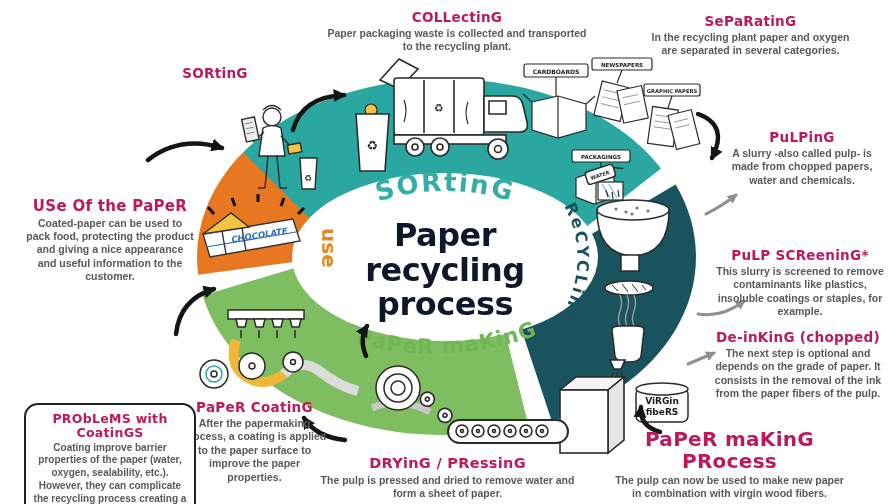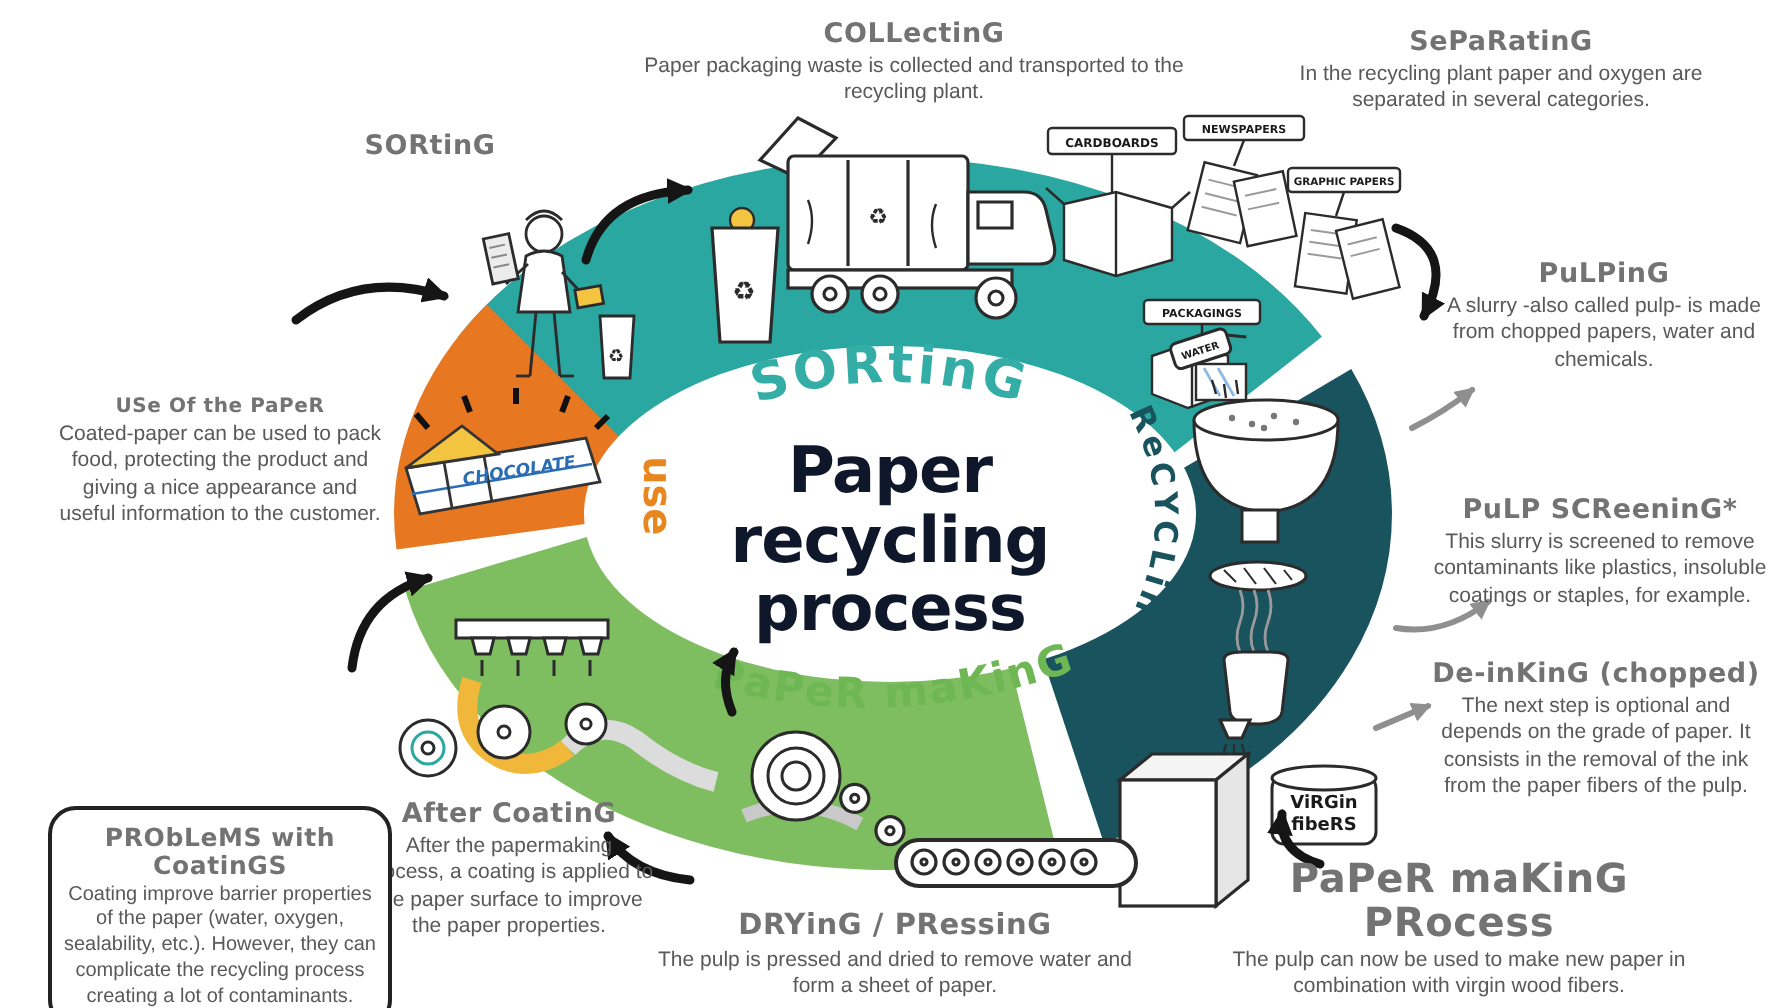--- a/index.html
+++ b/index.html
@@ -1,22 +1,22 @@
 <!DOCTYPE html>
 <html><head>
 <meta charset="utf-8">
 <style>
   html,body{margin:0;padding:0;background:#fff;}
   #stage{position:relative;width:888px;height:504px;overflow:hidden;background:#fff;
          font-family:"Liberation Sans",sans-serif;}
   #diagram-svg{position:absolute;left:0;top:0;}
   .ann{position:absolute;text-align:center;z-index:5;}
   .ann h3{margin:0 0 2px 0;font-family:"DejaVu Sans",sans-serif;font-weight:700;
-          font-size:13.5px;letter-spacing:.3px;color:#737373;line-height:1.1;}
-  .ann p{margin:0;font-size:10.5px;line-height:1.28;color:#58595b;}
+          font-size:13.5px;letter-spacing:.3px;color:#be185d;line-height:1.1;}
+  .ann p{margin:0;font-size:10.5px;line-height:1.28;color:#58595b;font-weight:bold;}
   .boxed{border:2.5px solid #222;border-radius:14px;padding:7px 6px;background:#fff;}
   #center-title{position:absolute;left:340px;top:190px;width:210px;text-align:center;z-index:4;
         font-family:"DejaVu Sans",sans-serif;font-weight:700;font-size:32px;line-height:1.08;
         color:#0f172a;white-space:pre-line;letter-spacing:-.5px;margin-top:28px;}
   svg text{font-family:"DejaVu Sans",sans-serif;}
 </style>
 </head>
 <body>
 
 <div id="stage">
@@ -307,27 +307,27 @@
   <h3 style="font-size:20px">PaPeR maKinG PRocess</h3>
   <p>The pulp can now be used to make new paper in combination with virgin wood fibers.</p>
 </div>
 
 <div class="ann" style="left:320px;top:456px;width:255px;">
   <h3 style="font-size:14.5px">DRYinG / PRessinG</h3>
   <p>The pulp is pressed and dried to remove water and form a sheet of paper.</p>
 </div>
 
 <div class="ann" style="left:182px;top:400px;width:145px;">
-  <h3>After CoatinG</h3>
+  <h3>PaPeR CoatinG</h3>
   <p>After the papermaking process, a coating is applied to the paper surface to improve the paper properties.</p>
 </div>
 
 <div class="ann boxed" style="left:24px;top:403px;width:172px;box-sizing:border-box;">
   <h3 style="font-size:12.5px">PRObLeMS with CoatinGS</h3>
   <p style="font-size:10px">Coating improve barrier properties of the paper (water, oxygen, sealability, etc.). However, they can complicate the recycling process creating a lot of contaminants.</p>
 </div>
 
 <div class="ann" style="left:26px;top:198px;width:168px;">
-  <h3 style="font-size:10px">USe Of the PaPeR</h3>
+  <h3 style="font-size:15px">USe Of the PaPeR</h3>
   <p>Coated-paper can be used to pack food, protecting the product and giving a nice appearance and useful information to the customer.</p>
 </div>
 
 </div>
 
 </body></html>

